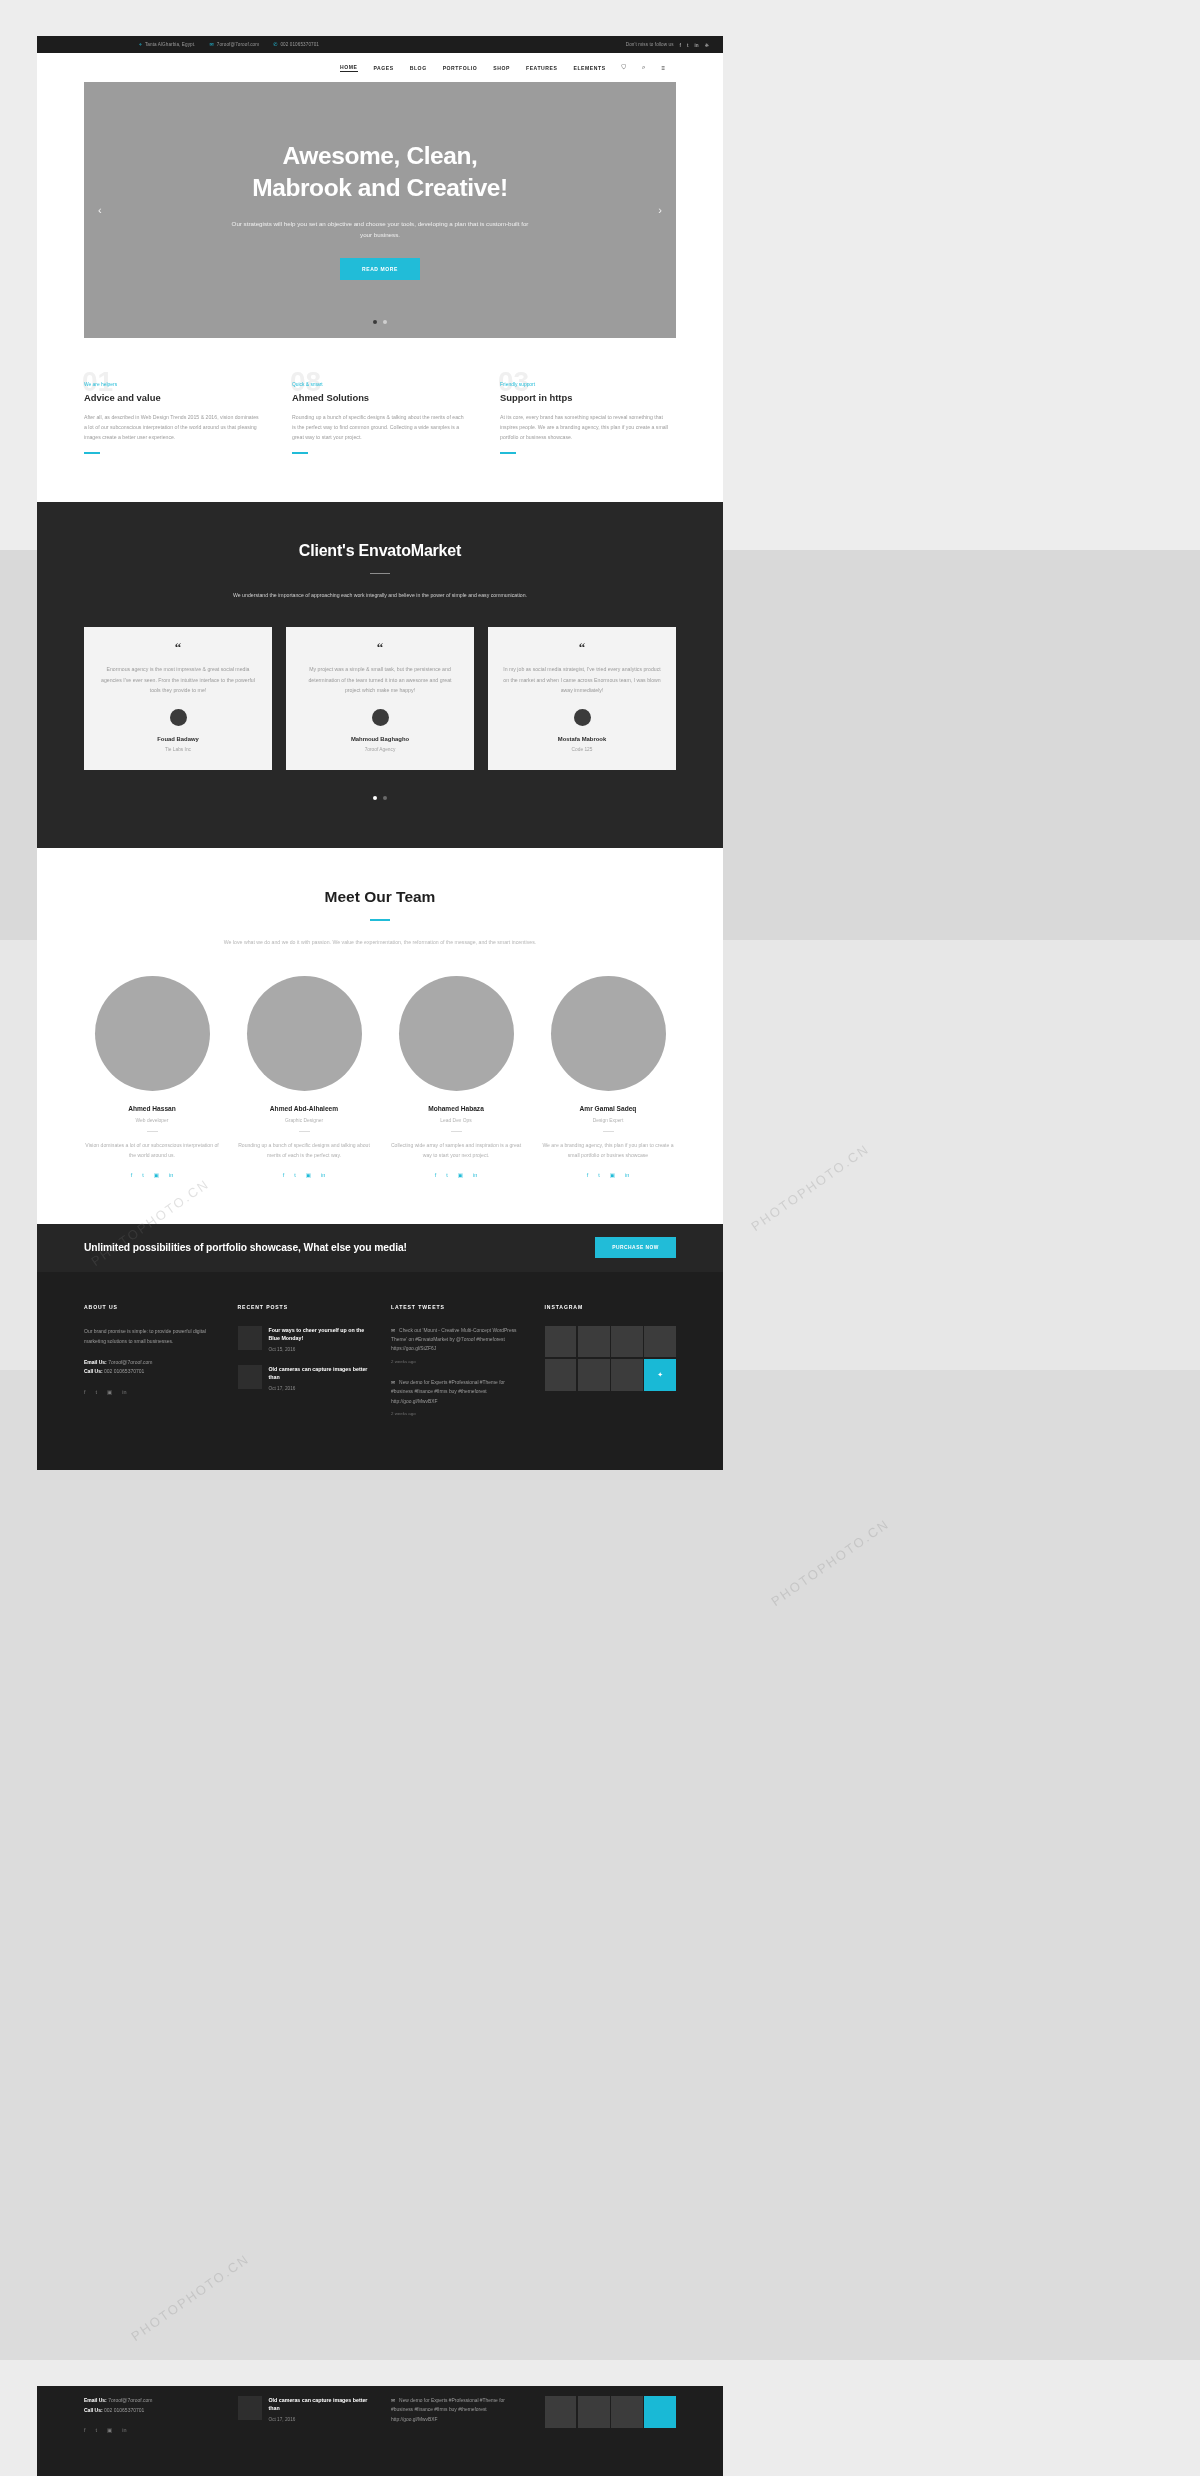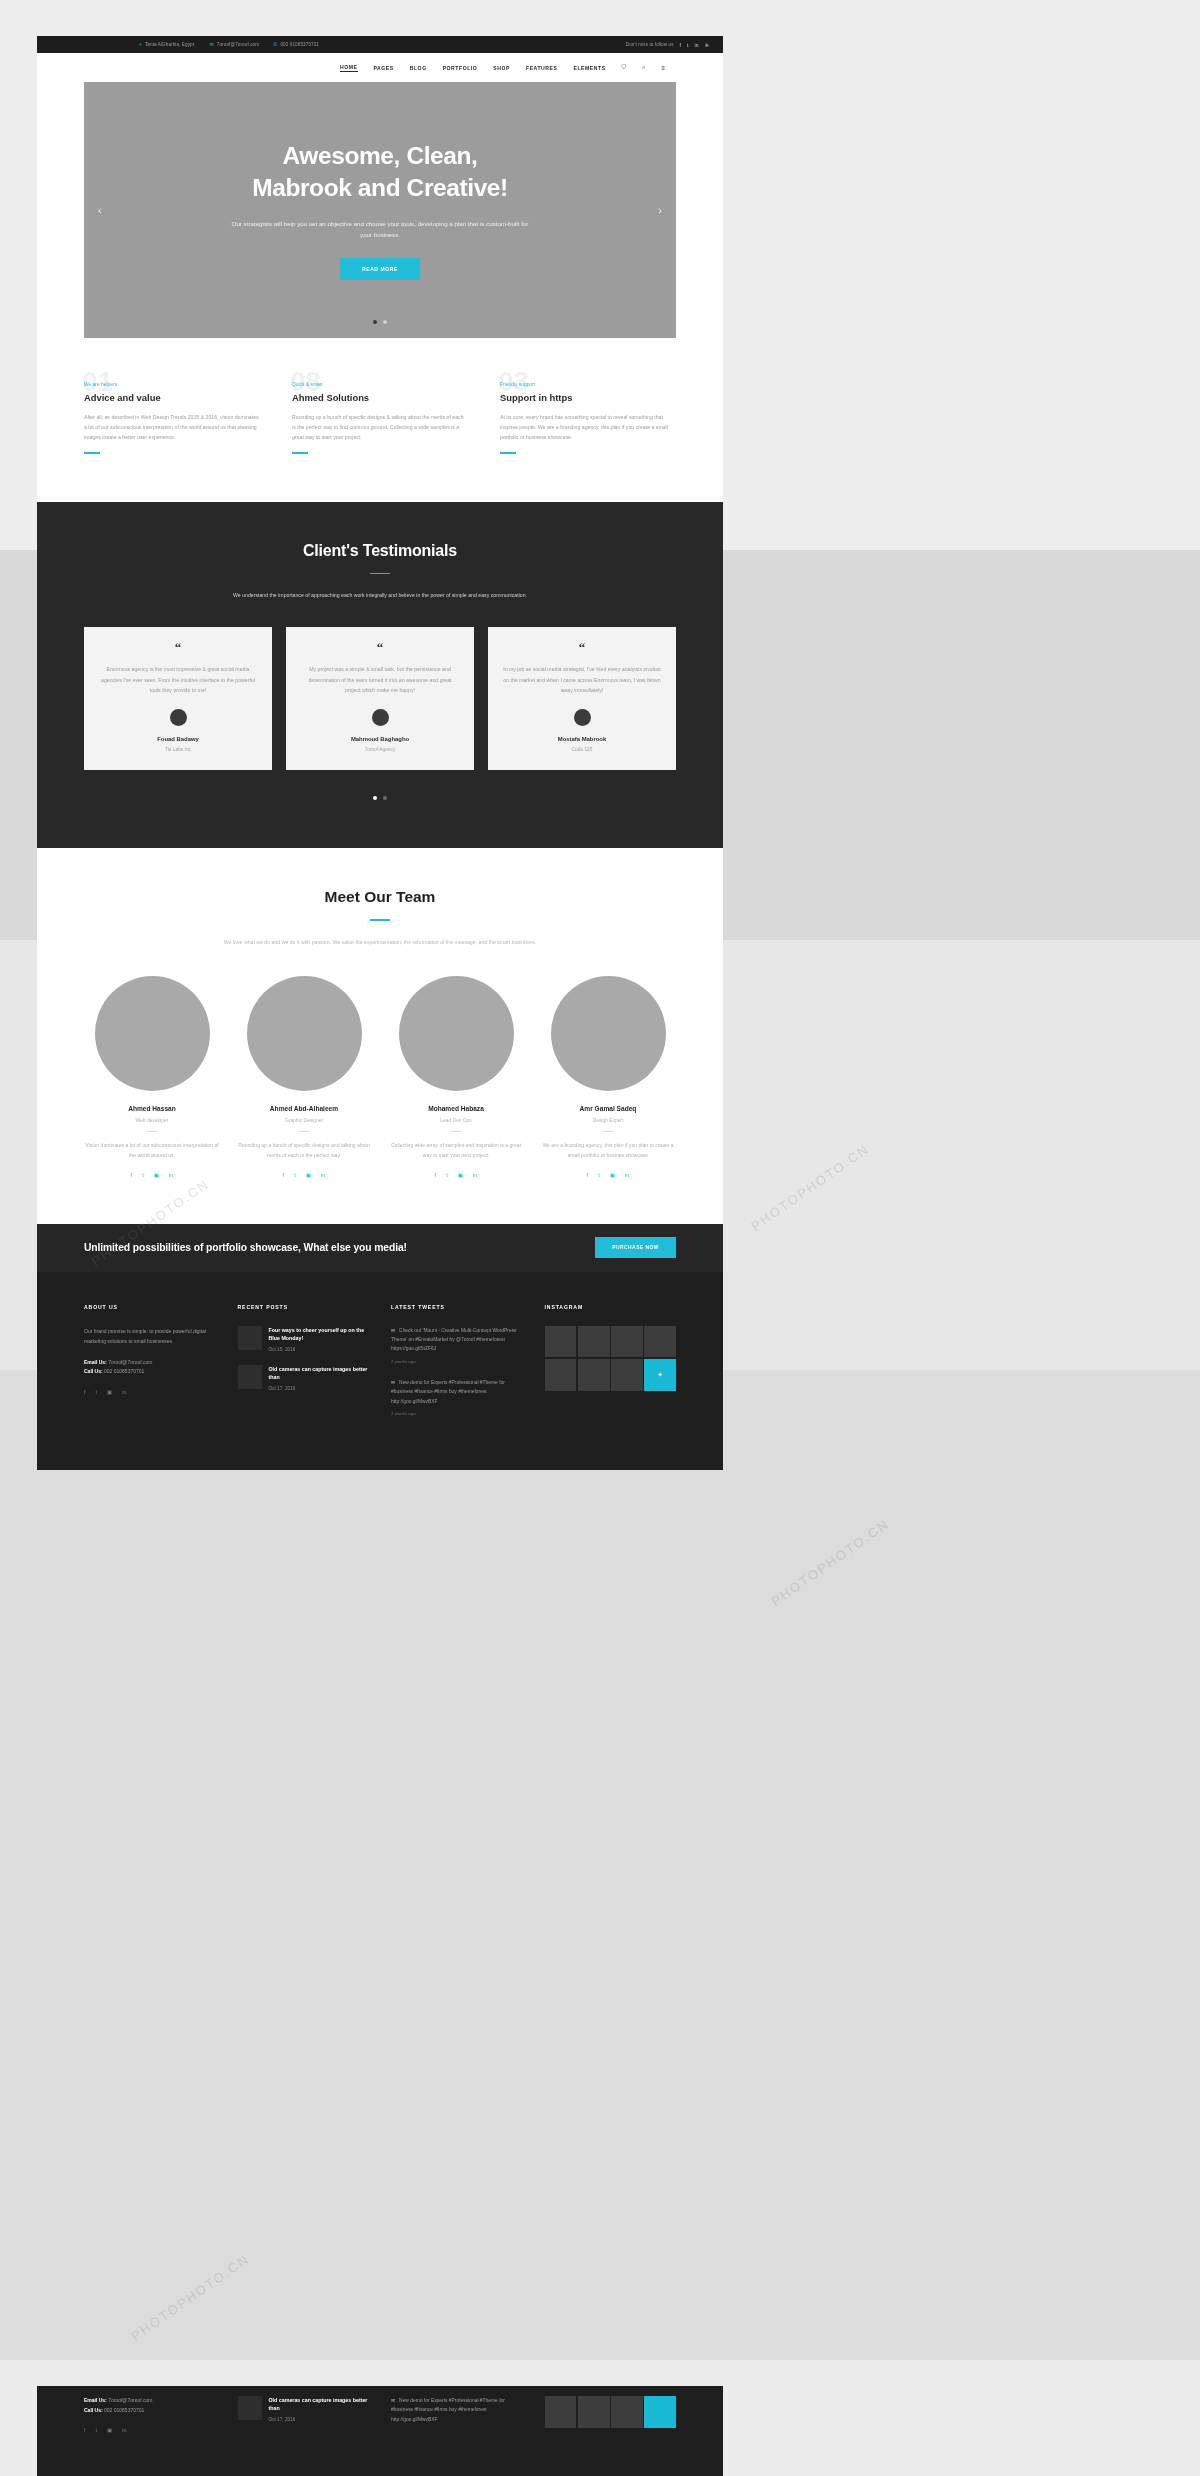--- a/index.html
+++ b/index.html
@@ -233,21 +233,21 @@
     <div class="feat">
       <div class="bignum">03</div>
       <div class="tag">Friendly support</div>
       <h3>Support in https</h3>
       <p>At its core, every brand has something special to reveal something that inspires people. We are a branding agency, this plan if you create a small portfolio or business showcase.</p>
       <div class="rule"></div>
     </div>
   </section>
 
   <section class="testi">
-    <h2>Client's Testimonials</h2>
+    <h2>Client's EnvatoMarket</h2>
     <div class="sep"></div>
     <div class="sub">We understand the importance of approaching each work integrally and believe in the power of simple and easy communication.</div>
     <div class="tcards">
       <div class="tcard">
         <div class="quote">“</div>
         <div class="body">Enormous agency is the most impressive &amp; great social media agencies I've ever seen. From the intuitive interface to the powerful tools they provide to me!</div>
         <div class="ava"></div>
         <div class="who">Fouad Badawy</div>
         <div class="role">Tie Labs Inc</div>
       </div>

